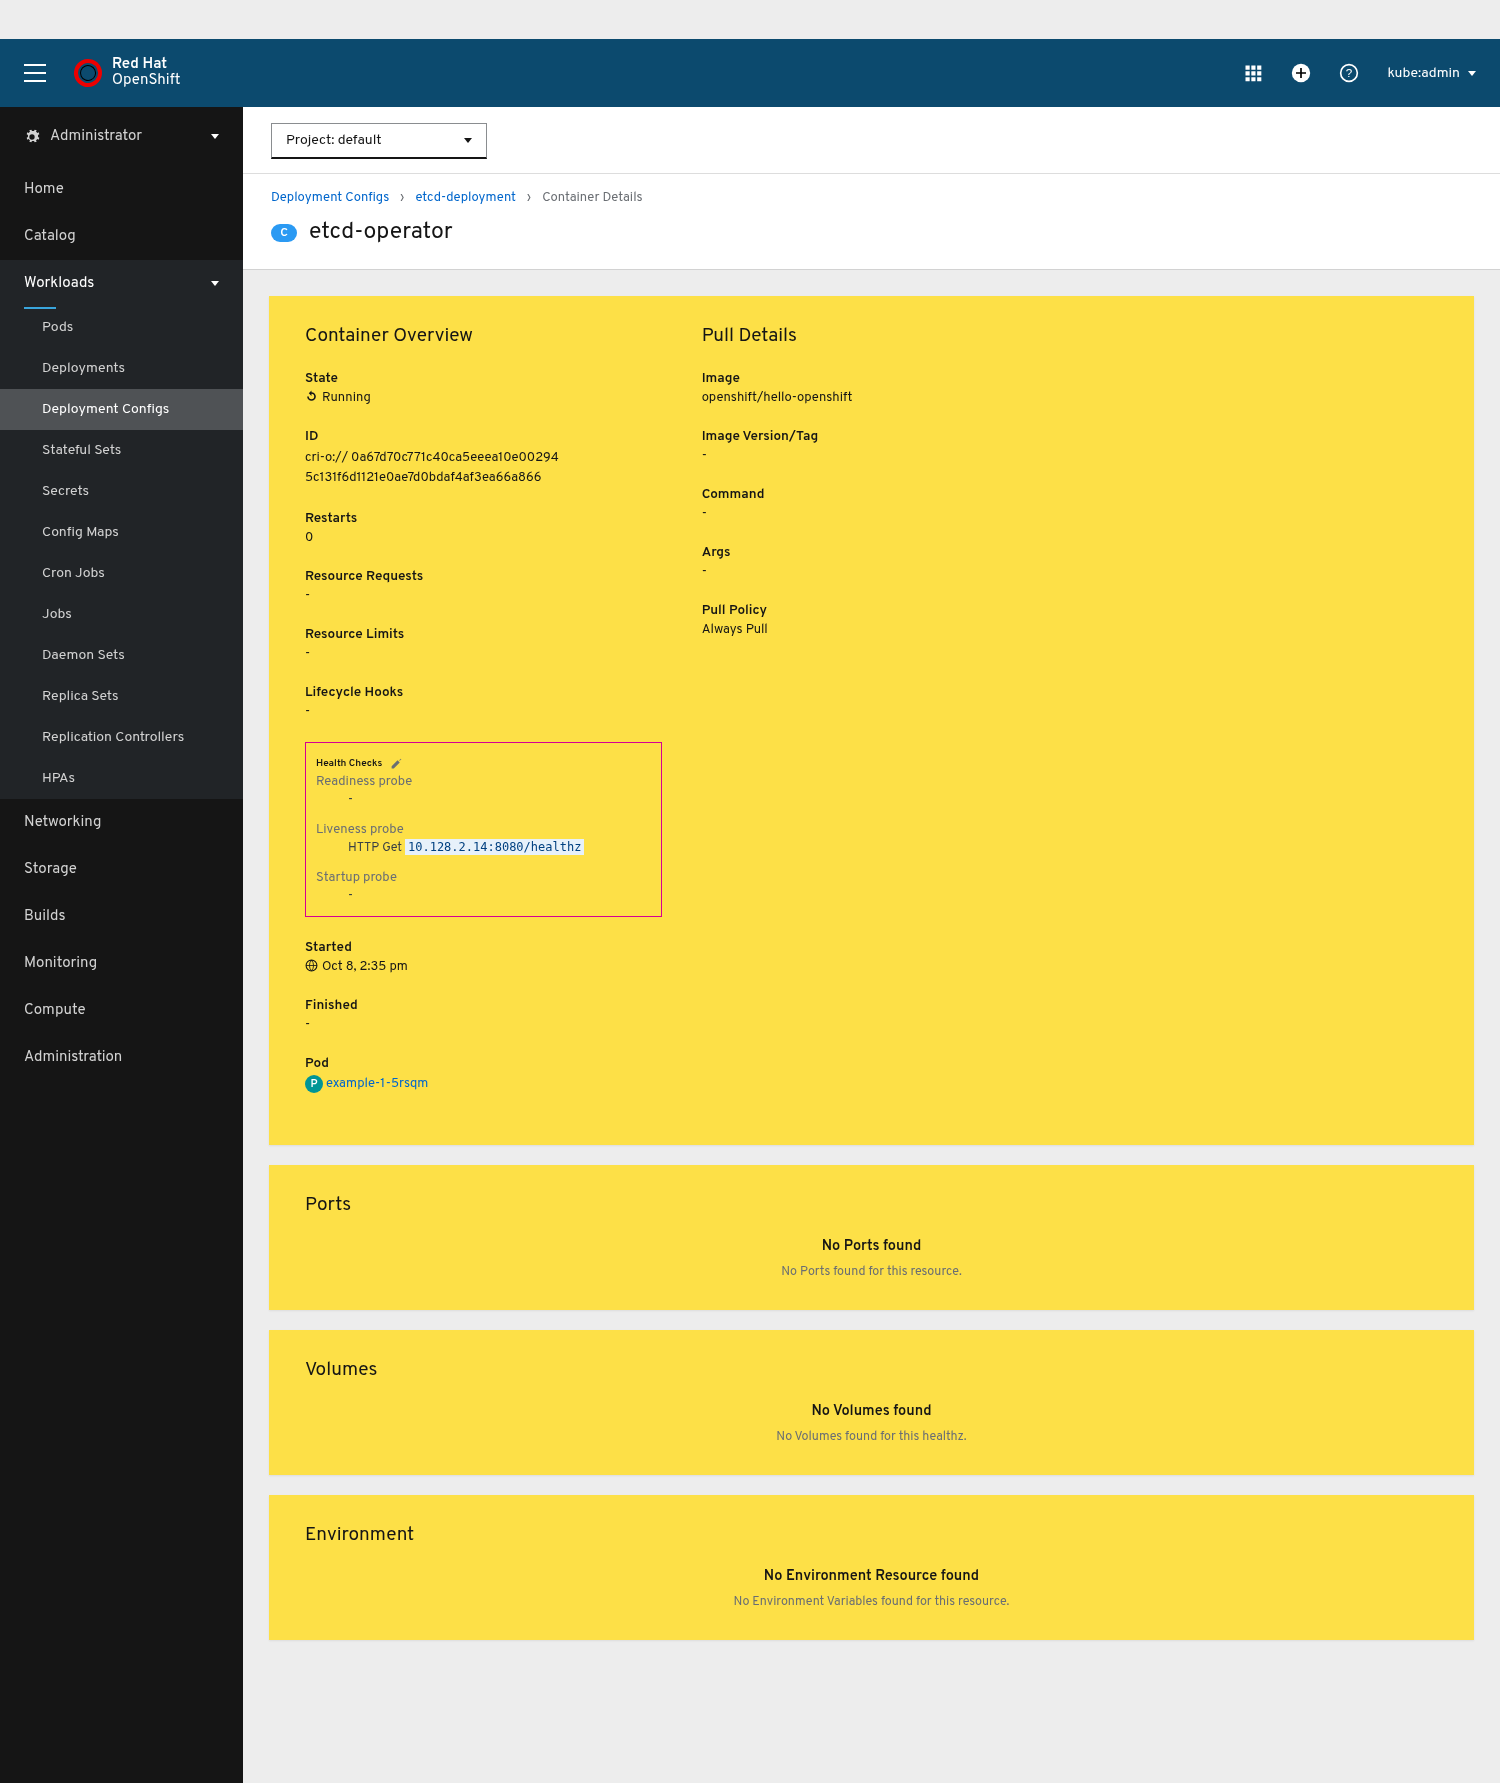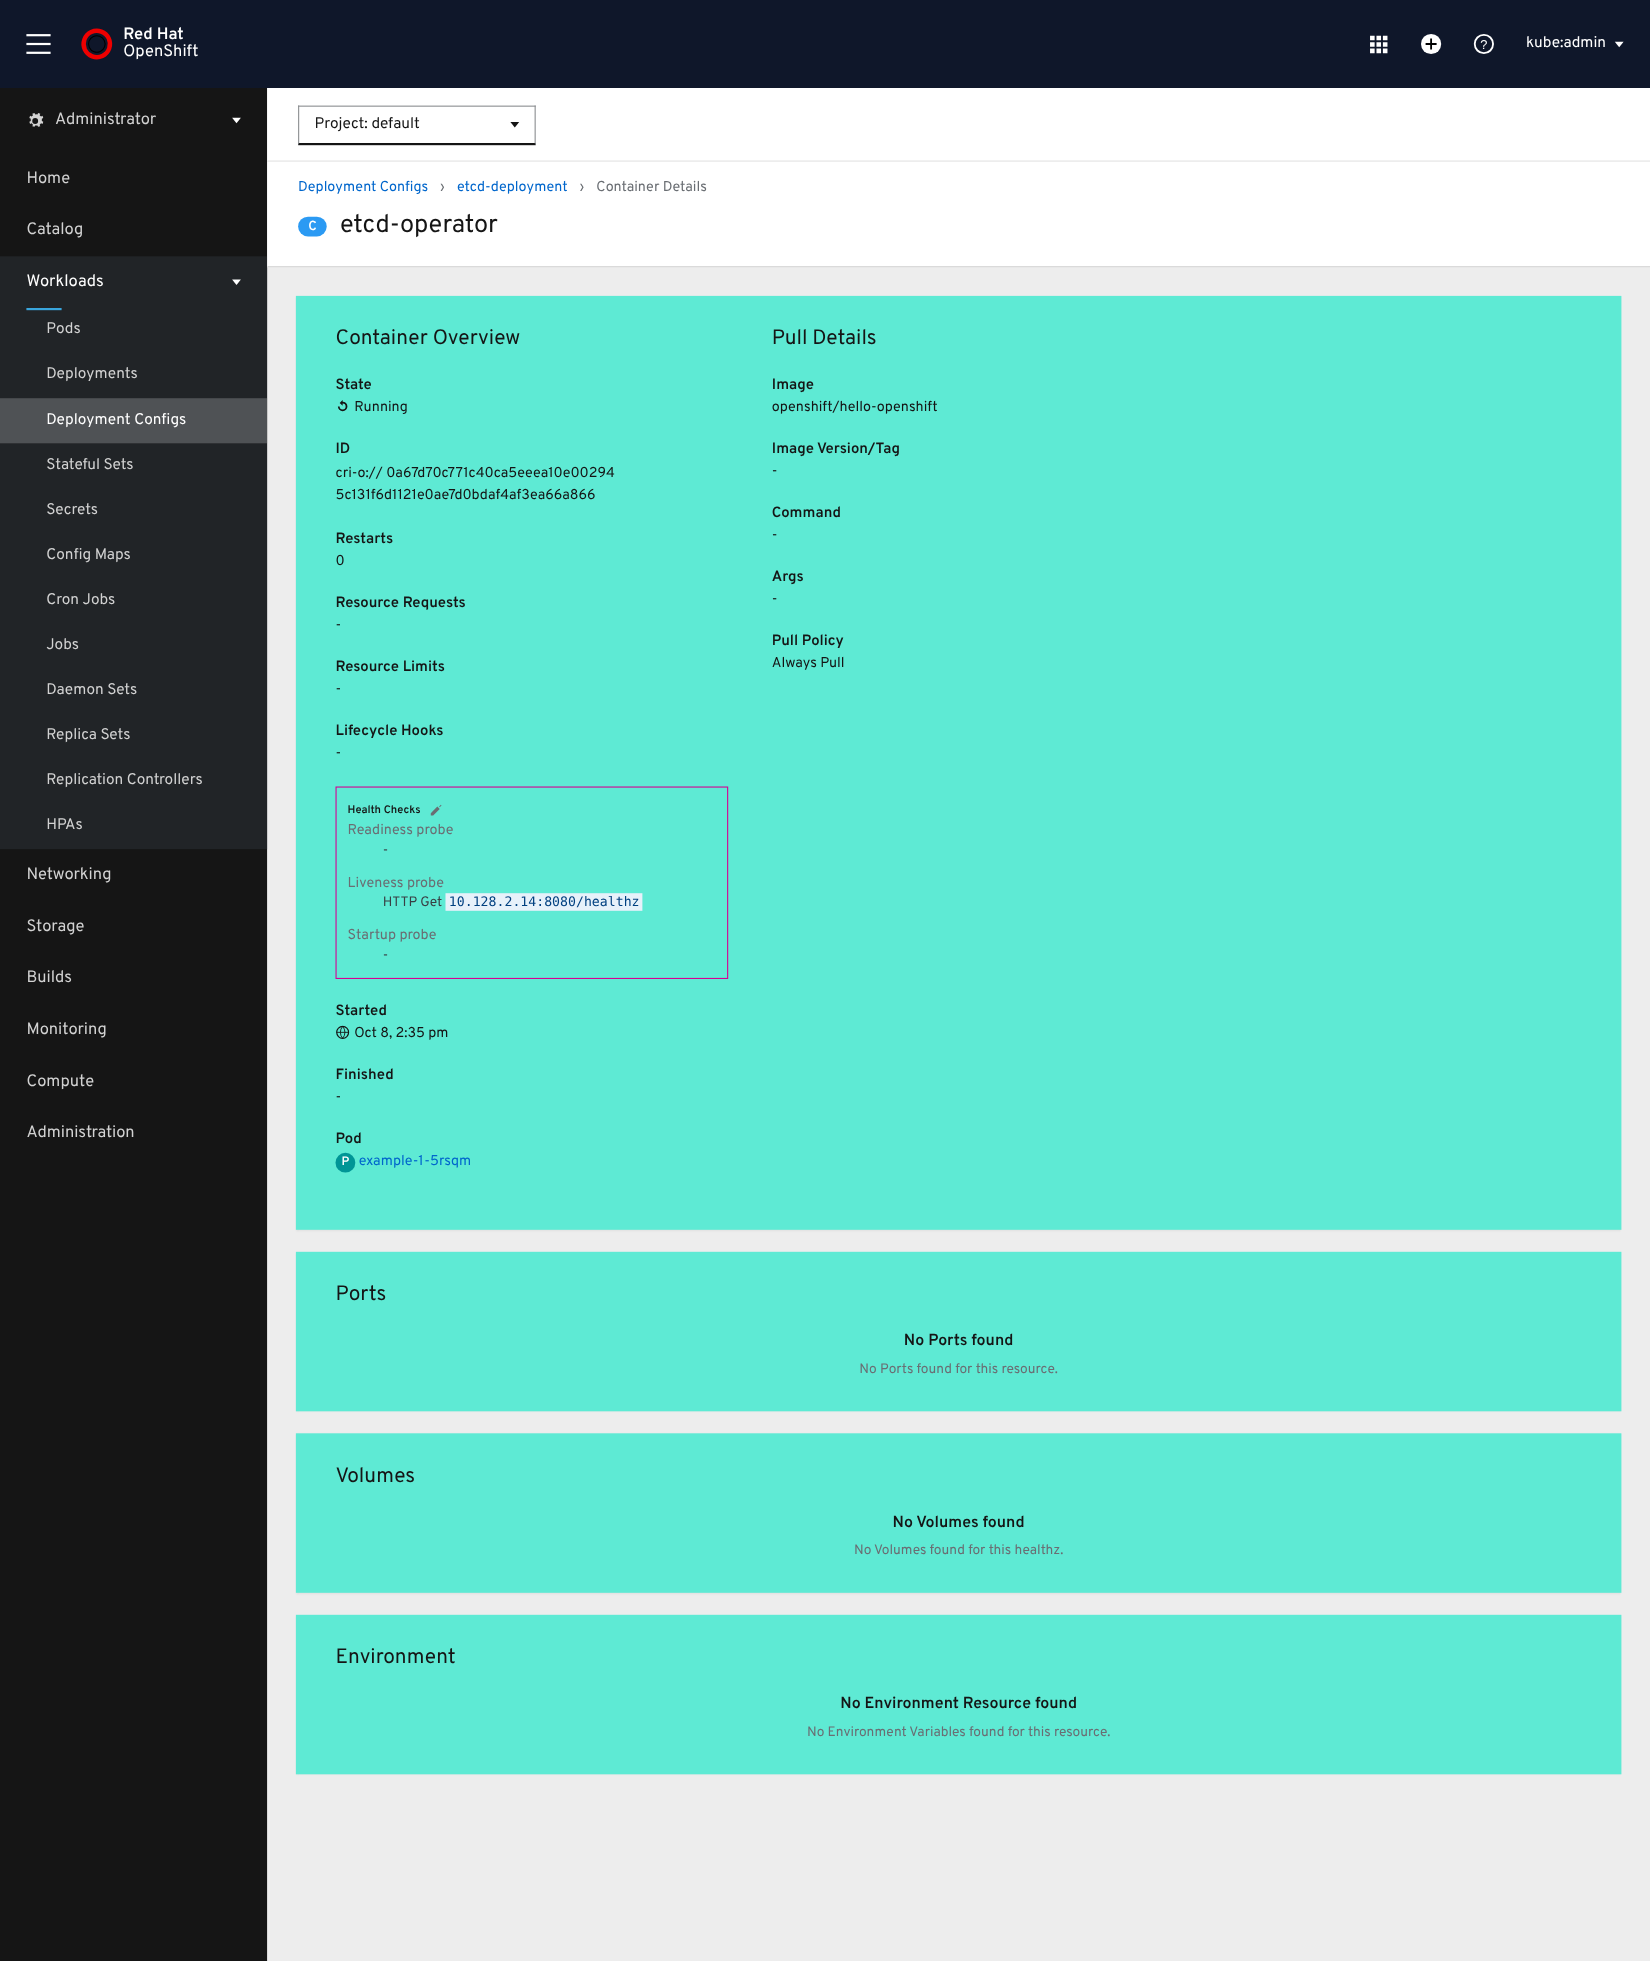--- a/index.html
+++ b/index.html
@@ -1,19 +1,19 @@
 <!DOCTYPE html>
 <html><head>
 <meta charset="utf-8">
 <style>
 * { margin:0; padding:0; box-sizing:border-box; }
 body { font-family:"RedHatText","Overpass",Arial,sans-serif; font-size:14px; color:#151515; background:#ededed; }
 
 
-.mast { background:#0f172a; color:#fff; display:flex; align-items:center; height:80px; padding:0 24px; }
+.mast { background:#0c4a6e; color:#fff; display:flex; align-items:center; height:68px; padding:0 24px;margin-top:39px; }
 .hamburger { width:22px; height:18px; display:flex; flex-direction:column; justify-content:space-between; cursor:pointer; margin-right:28px;}
 .hamburger span { display:block; height:2px; background:#fff; }
 .brand { display:flex; align-items:center; gap:10px; }
 .logo { width:28px; height:28px; border:4px solid #e00; border-radius:50%; transform:rotate(-25deg); position:relative;}
 .logo:before{content:"";position:absolute;inset:2px;border:1px solid #000;border-radius:50%;}
 .brand-txt { line-height:1.1; font-size:15px; }
 .brand-txt b { font-weight:600; }
 .mast-right { margin-left:auto; display:flex; align-items:center; gap:28px; font-size:14px;}
 .mast-icn { width:20px; height:20px; fill:#fff; cursor:pointer;}
 .user { display:flex; align-items:center; gap:8px; cursor:pointer; }
@@ -39,21 +39,21 @@
 .proj-sel .caret-dn{border-top-color:#151515;}
 .heading-wrap { background:#fff; padding:16px 28px 22px; border-bottom:1px solid #d2d2d2;}
 .crumbs { font-size:13px; color:#6a6e73; margin-bottom:12px;}
 .crumbs a { color:#0066cc; text-decoration:none; }
 .crumbs .sep { margin:0 8px; color:#6a6e73;}
 .page-ttl { display:flex; align-items:center; gap:12px; font-size:23px; font-weight:400; color:#151515;}
 .badge-c { display:inline-flex; align-items:center; justify-content:center; width:26px; height:18px; border-radius:10px; background:#2b9af3; color:#fff; font-size:12px; font-weight:600;}
 .badge-c.n{background:#8476d1;} .badge-c.p{background:#009596;}
 
 .content { padding:26px; }
-.card { background:#5eead4; padding:28px 36px 30px; margin-bottom:20px; box-shadow:0 1px 2px rgba(0,0,0,.07);}
+.card { background:#fde047; padding:28px 36px 30px; margin-bottom:20px; box-shadow:0 1px 2px rgba(0,0,0,.07);}
 .cols3 { display:grid; grid-template-columns: 1.05fr 1.05fr 1fr; gap:40px; }
 .col h2 { font-size:19px; font-weight:400; margin-bottom:22px; color:#151515;}
 .field { margin-bottom:22px; }
 .field dt { font-size:13.5px; font-weight:600; margin-bottom:3px; }
 .field dd { font-size:13px; color:#151515; }
 .link { color:#0066cc; text-decoration:none; font-size:13px;}
 .id-val { word-break:break-all; max-width:260px; line-height:1.55; font-size:12.5px;}
 .hc-box { border:1.5px solid #d60093; padding:14px 10px 12px; margin:0 0 22px 0; }
 .hc-box h3{ font-size:10px; font-weight:600; display:flex; align-items:center; gap:8px; margin-bottom:4px;}
 .pencil{width:13px;height:13px;fill:#6a6e73;cursor:pointer;}

